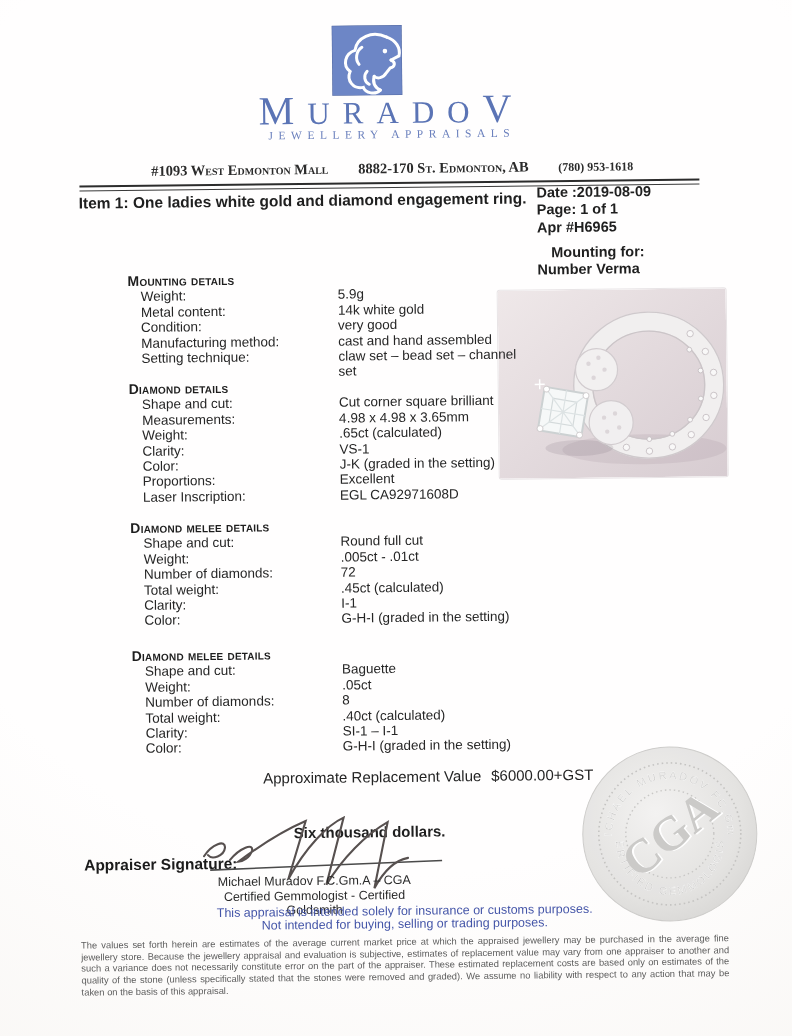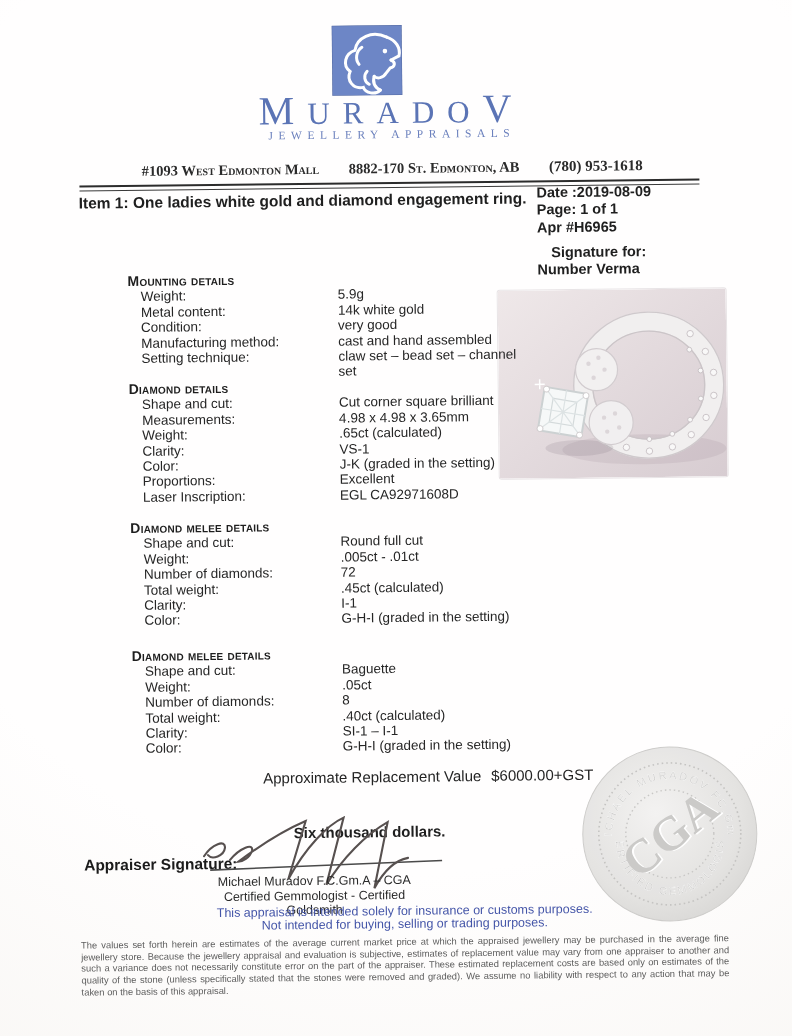--- a/index.html
+++ b/index.html
@@ -17,21 +17,21 @@
   .brand{position:absolute;left:0;top:86px;width:792px;text-align:center;
          font-family:"Liberation Serif", serif;color:#5b74b5;letter-spacing:13px;}
   .brand .big{font-size:40px;}
   .brand .mid{font-size:31px;}
   .tagline{position:absolute;left:0;top:128px;width:792px;text-align:center;
            font-family:"Liberation Serif", serif;font-size:11.5px;letter-spacing:5.5px;color:#6b80bd;}
   .contact{position:absolute;left:0;top:160px;width:792px;text-align:center;
            font-family:"Liberation Serif", serif;font-variant:small-caps;font-weight:600;
            font-size:14.5px;color:#2b2b2b;}
   .contact span{margin:0 13px;}
-  .contact .phone{font-variant:normal;font-size:15px;}
+  .contact .phone{font-variant:normal;font-size:12px;}
   .rule{position:absolute;left:83px;top:182px;width:620px;height:3px;
         border-top:2.4px solid #2c2c2c;border-bottom:1px solid #3a3a3a;}
 
   
   .item-title{position:absolute;left:82px;top:191px;font-size:15.5px;font-weight:700;color:#1f1f1f;}
   .meta{position:absolute;left:540px;top:186px;font-size:14.5px;font-weight:700;line-height:17.4px;color:#1f1f1f;}
   .prepared{position:absolute;left:540px;top:246px;font-size:14.5px;font-weight:700;line-height:16.5px;color:#1f1f1f;}
   .prepared .lbl2{padding-left:14px;}
 
   
@@ -95,21 +95,21 @@
   </div>
   <div class="rule"></div>
 
   <div class="item-title">Item 1: One ladies white gold and diamond engagement ring.</div>
   <div class="meta">
     <div>Date :2019-08-09</div>
     <div>Page: 1 of 1</div>
     <div>Apr #H6965</div>
   </div>
   <div class="prepared">
-    <div class="lbl2">Signature for:</div>
+    <div class="lbl2">Mounting for:</div>
     <div>Number Verma</div>
   </div>
 
   <div class="photo">
     <svg width="228" height="188" viewBox="0 0 228 188">
       <defs>
         <linearGradient id="pg" x1="0" y1="0" x2="1" y2="1">
           <stop offset="0" stop-color="#efe8e9"></stop>
             <stop offset="1" stop-color="#d7ccd1"></stop>
         </linearGradient>

